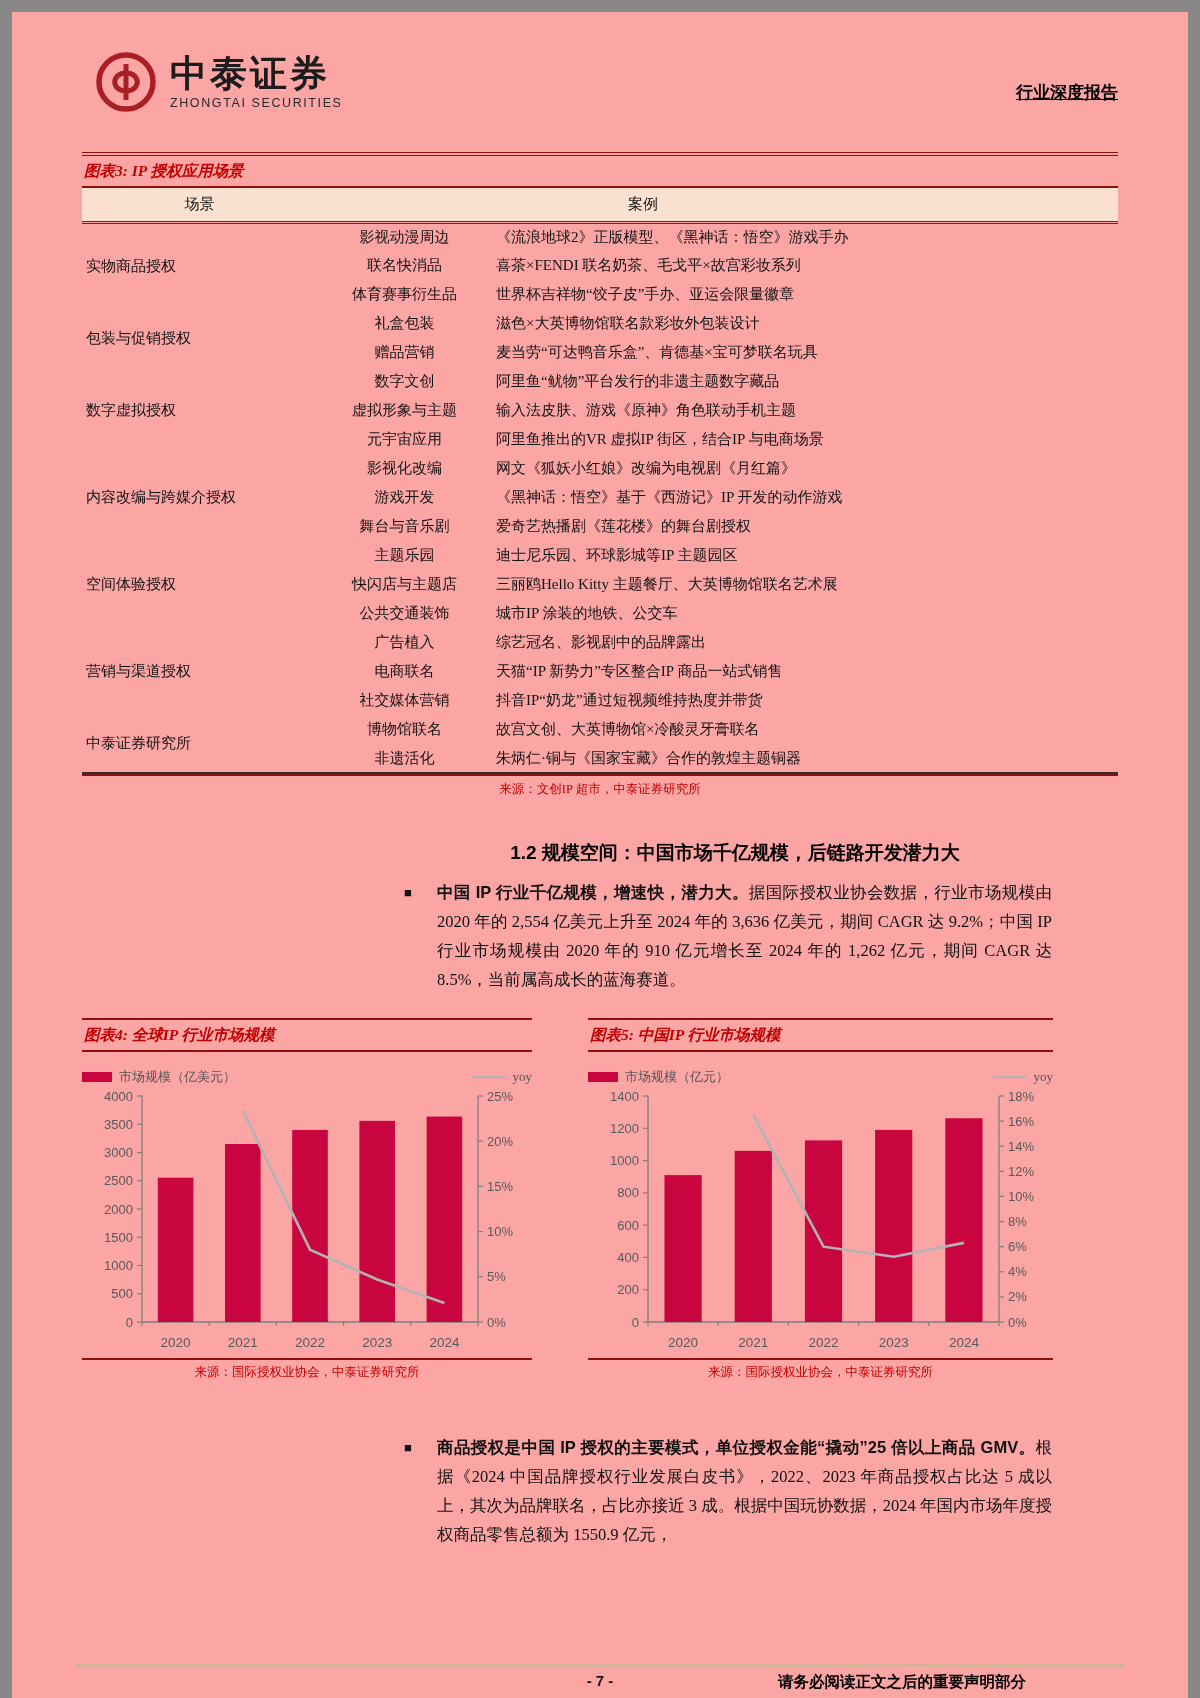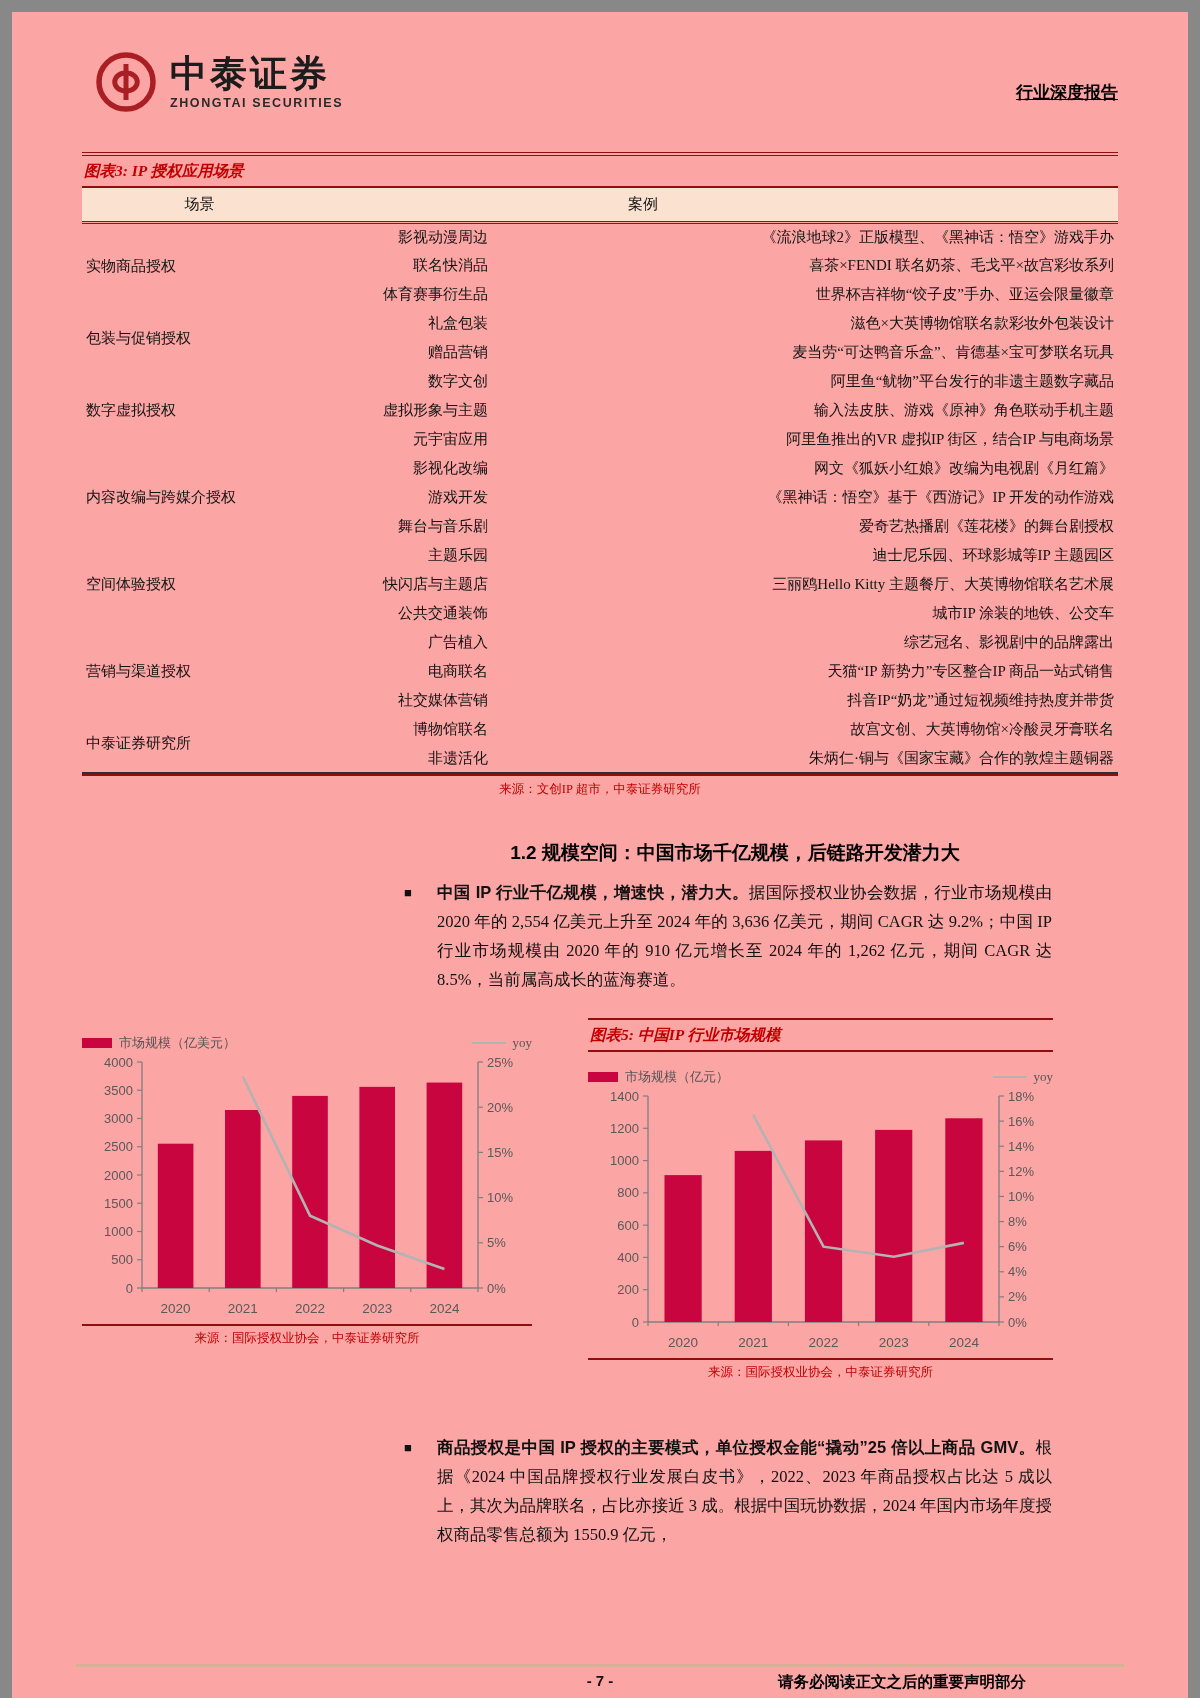--- a/index.html
+++ b/index.html
@@ -4,39 +4,39 @@
 <style>
   * { box-sizing: border-box; }
   body { margin:0; background:#888; font-family:"Liberation Sans", sans-serif; }
   .page { width:1176px; height:1698px; background:#fca5a5; margin:12px auto; position:relative; overflow:hidden; }
   .content { padding:16px 70px; }
 
   
   .header { display:flex; justify-content:space-between; align-items:flex-end; padding:38px 70px 0 82px; }
   .logo { display:flex; align-items:center; gap:12px; }
   .logo-cn { font-size:37px; font-weight:bold; color:#1c1c1c; letter-spacing:3px; line-height:1; }
-  .logo-en { font-size:12.5px; font-weight:bold; color:#2a2a2a; letter-spacing:1.6px; margin-top:4px; }
+  .logo-en { font-size:12.5px; font-weight:normal; color:#2a2a2a; letter-spacing:1.6px; margin-top:4px; }
   .report-type { font-size:17px; font-weight:bold; color:#000; padding-bottom:10px; font-family:"Liberation Serif", serif;text-decoration:underline; }
 
   
   .fig-top { border-top:4px double #8f0f0f; }
   .fig-title { color:#C00000; font-weight:bold; font-style:italic; font-size:15.5px; padding:5px 2px 4px;
                border-bottom:2px solid #8f0f0f; font-family:"Liberation Serif", serif; }
   .red-rule { border-top:2px solid #8f0f0f; }
   .source { color:#C00000; font-size:12.5px; margin-top:5px; font-family:"Liberation Serif", serif;text-align:center; }
 
   
   .fig3 { margin-top:22px; }
   table { width:100%; border-collapse:collapse; font-size:15px; color:#141414; font-family:"Liberation Serif", serif; }
   thead th { background:#FBE2D0; height:34px; font-weight:normal; border-bottom:3px double #3a3a3a; }
   thead th.case-h { padding-right:150px; }
   tbody td { height:29px; padding:0 4px; }
   td.scene-cell { width:235px; }
-  td.sub-cell  { width:175px; text-align:right; }
-  td.case-cell { text-align:right; }
+  td.sub-cell  { width:175px; text-align:center; }
+  td.case-cell { text-align:left; }
   table { border-bottom:2.5px solid #2e2e2e; }
 
   
   .section-heading { margin:42px 0 12px 270px; font-size:19px; font-weight:bold; color:#000;text-align:center; }
   .bullets { margin-left:320px; width:650px; }
   .bullet { position:relative; padding-left:35px; font-size:16.5px; line-height:29px; text-align:justify; color:#111; }
   .bullet .marker { position:absolute; left:2px; top:0; font-size:13px; }
   .bullet-bold { font-weight:bold; font-family:"Liberation Sans", sans-serif; }
   .bullet-text { font-family:"Liberation Serif", serif; }
 
@@ -184,20 +184,21 @@
 
     <div class="section-heading">1.2 规模空间：中国市场千亿规模，后链路开发潜力大</div>
     <div class="bullets">
       <div class="bullet">
         <span class="marker">■</span><span class="bullet-bold">中国 IP 行业千亿规模，增速快，潜力大。</span><span class="bullet-text">据国际授权业协会数据，行业市场规模由 2020 年的 2,554 亿美元上升至 2024 年的 3,636 亿美元，期间 CAGR 达 9.2%；中国 IP 行业市场规模由 2020 年的 910 亿元增长至 2024 年的 1,262 亿元，期间 CAGR 达 8.5%，当前属高成长的蓝海赛道。</span>
       </div>
     </div>
 
     <div class="charts">
       <div class="chart-box-l">
+        <div class="fig-title">图表4: 全球IP 行业市场规模</div>
         <div class="chart-legend">
           <span class="legend-item">
             <span class="swatch-bar" style="background: rgb(201, 5, 63);"></span>
             <span>市场规模（亿美元）</span>
           </span>
           <span class="legend-item">
             <span class="swatch-line" style="background: rgb(179, 179, 179);"></span>
             <span>yoy</span>
           </span>
         </div>

